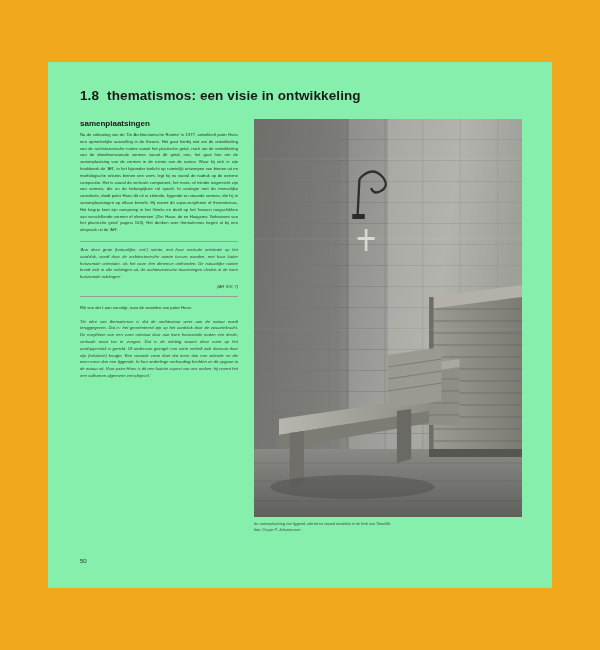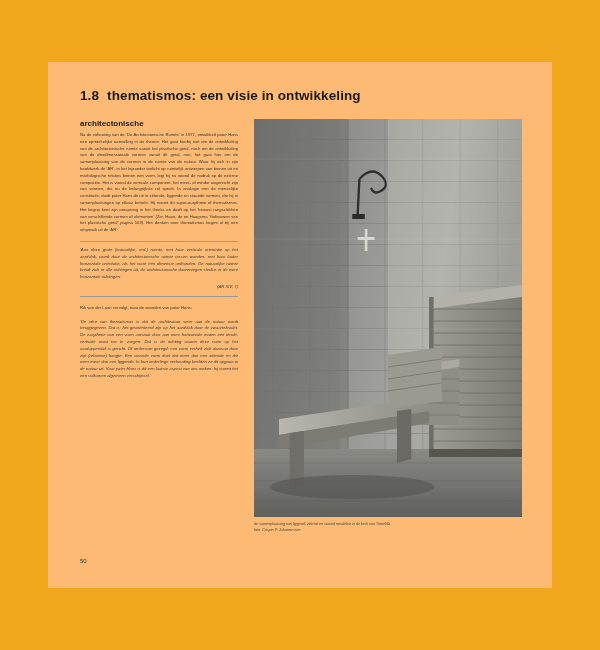--- a/index.html
+++ b/index.html
@@ -12,21 +12,21 @@
     background: #F2A81D;
     font-family: "Liberation Sans", sans-serif;
     overflow: hidden;
   }
   .page {
     position: absolute;
     left: 48px;
     top: 62px;
     width: 504px;
     height: 526px;
-    background: #fdba74;
+    background: #86efac;
   }
   .page-inner {
     position: absolute;
     left: 32px;
     top: 26px;
     right: 30px;
     bottom: 18px;
   }
   .chapter-title {
     font-size: 13.5px;
@@ -129,21 +129,21 @@
 <div class="page">
   <div class="page-inner">
 
     <h1 class="chapter-title">
       <span class="num">1.8</span><span>thematismos: een visie in ontwikkeling</span>
     </h1>
 
     <div class="columns">
 
       <div class="col-left">
-        <div class="section-head">architectonische</div>
+        <div class="section-head">samenplaatsingen</div>
 
         <p class="body-text">Na de voltooiing van de 'De Architectonische Ruimte' in 1977, ontwikkelt pater Hans een opmerkelijke aanvulling in de theorie. Het gaat hierbij niet om de ontwikkeling van de architectonische ruimte vanuit het plastische getal, noch om de ontwikkeling van de driedimensionale vormen vanuit dit getal, nee, het gaat hier om de samenplaatsing van de vormen in de ruimte van de natuur. Waar hij zich in zijn hoofdwerk de 'AR', in het bijzonder toelicht op ruimtelijk ontwerpen van binnen uit en morfologische relaties binnen een vorm, legt hij nu vooral de nadruk op de externe compositie. Het is vooral de verticale component, het meer- of minder oogenricht zijn van vormen, die nu de belangrijkste rol speelt. In analogie met de menselijke constitutie, duidt pater Hans dit uit in zittende, liggende en staande vormen, die hij in samenplaatsingen op elkaar betrekt. Hij noemt dit super-eurythmie of thematismos. Het begrip kent zijn oorsprong in het Grieks en duidt op het 'bewust rangschikken van verschillende vormen of elementen' (Zie: Haan, de en Haagsma 'Gebouwen van het plastische getal' pagina 103). Het denken over thematismos begint al bij een uitspraak uit de 'AR':</p>
 
         <div class="quote-block">
           <span>'Aan deze grote (natuurlijke, red.) ruimte, met haar verticale oriëntatie op het aardvlak, wordt door de architectonische ruimte tussen wanden, met haar louter horizontale oriëntatie, als het ware één dimensie onthonden. De natuurlijke ruimte breidt zich in alle richtingen uit, de architectonische daarentegen slechts in de twee horizontale richtingen.'</span>
           <span class="quote-attr">(AR XIV, 7)</span>
         </div>
 
         <p class="body-text">Rik van der Laan vervolgt, naar de woorden van pater Hans:</p>
 

